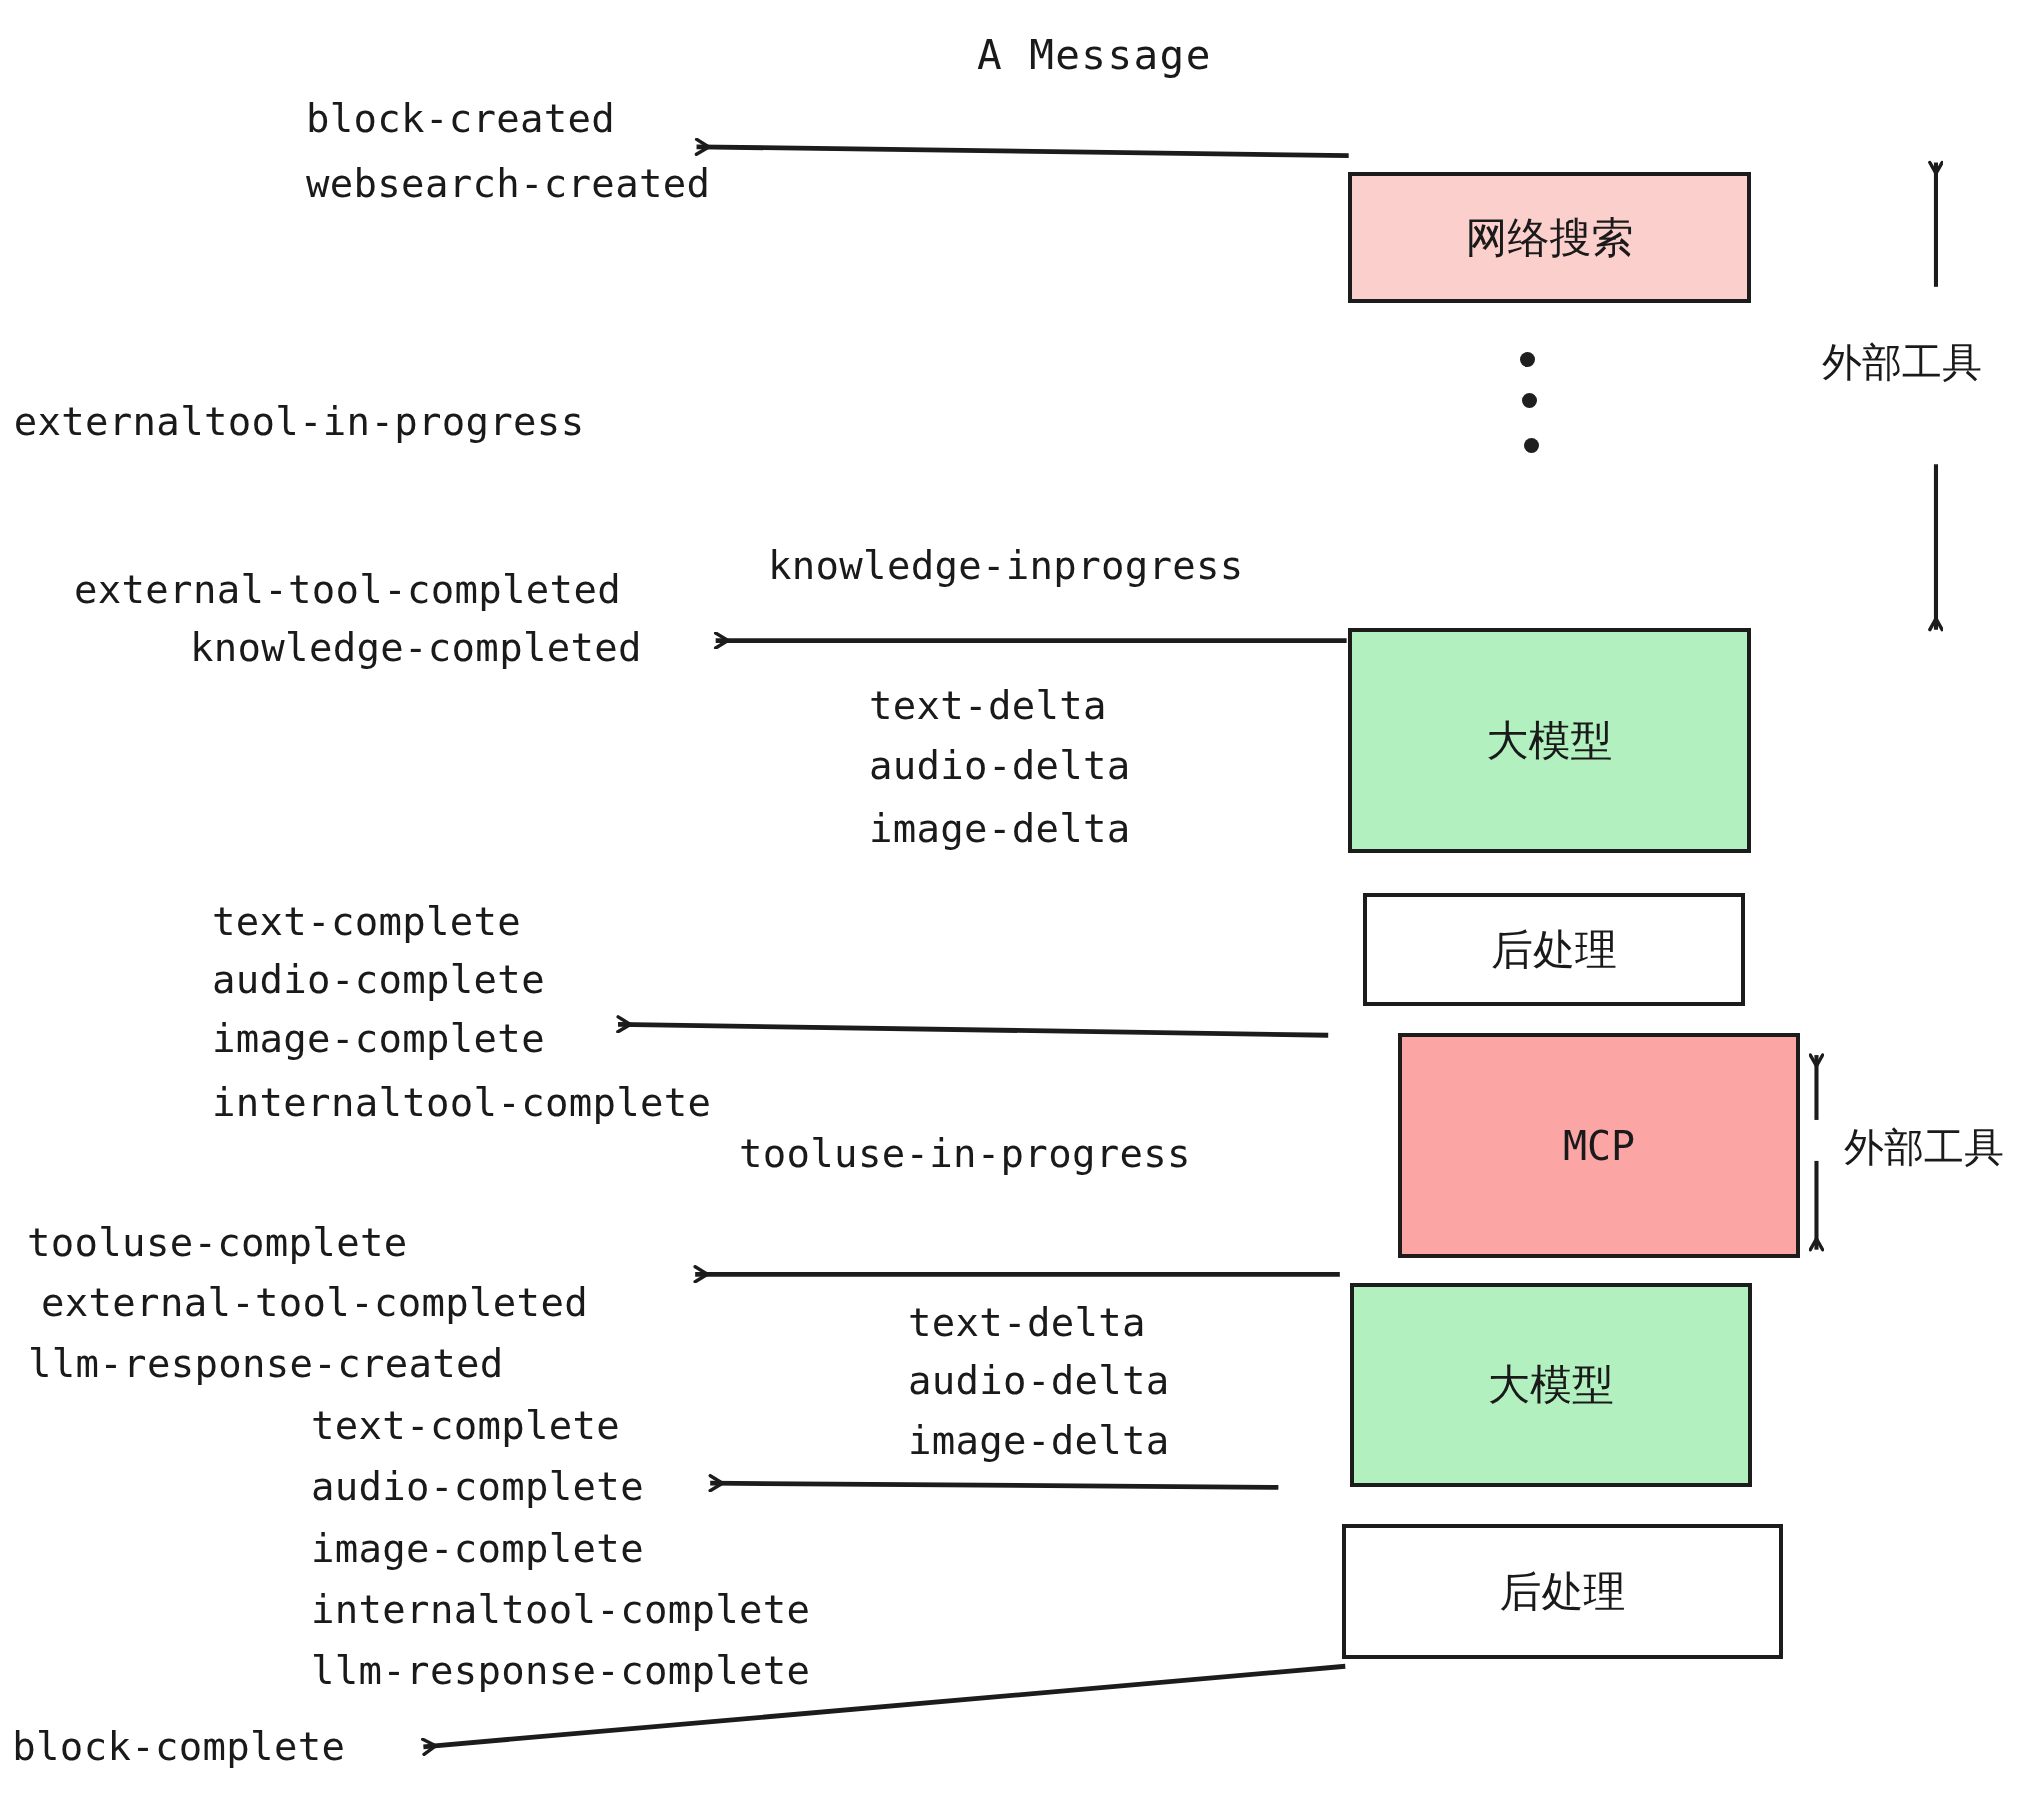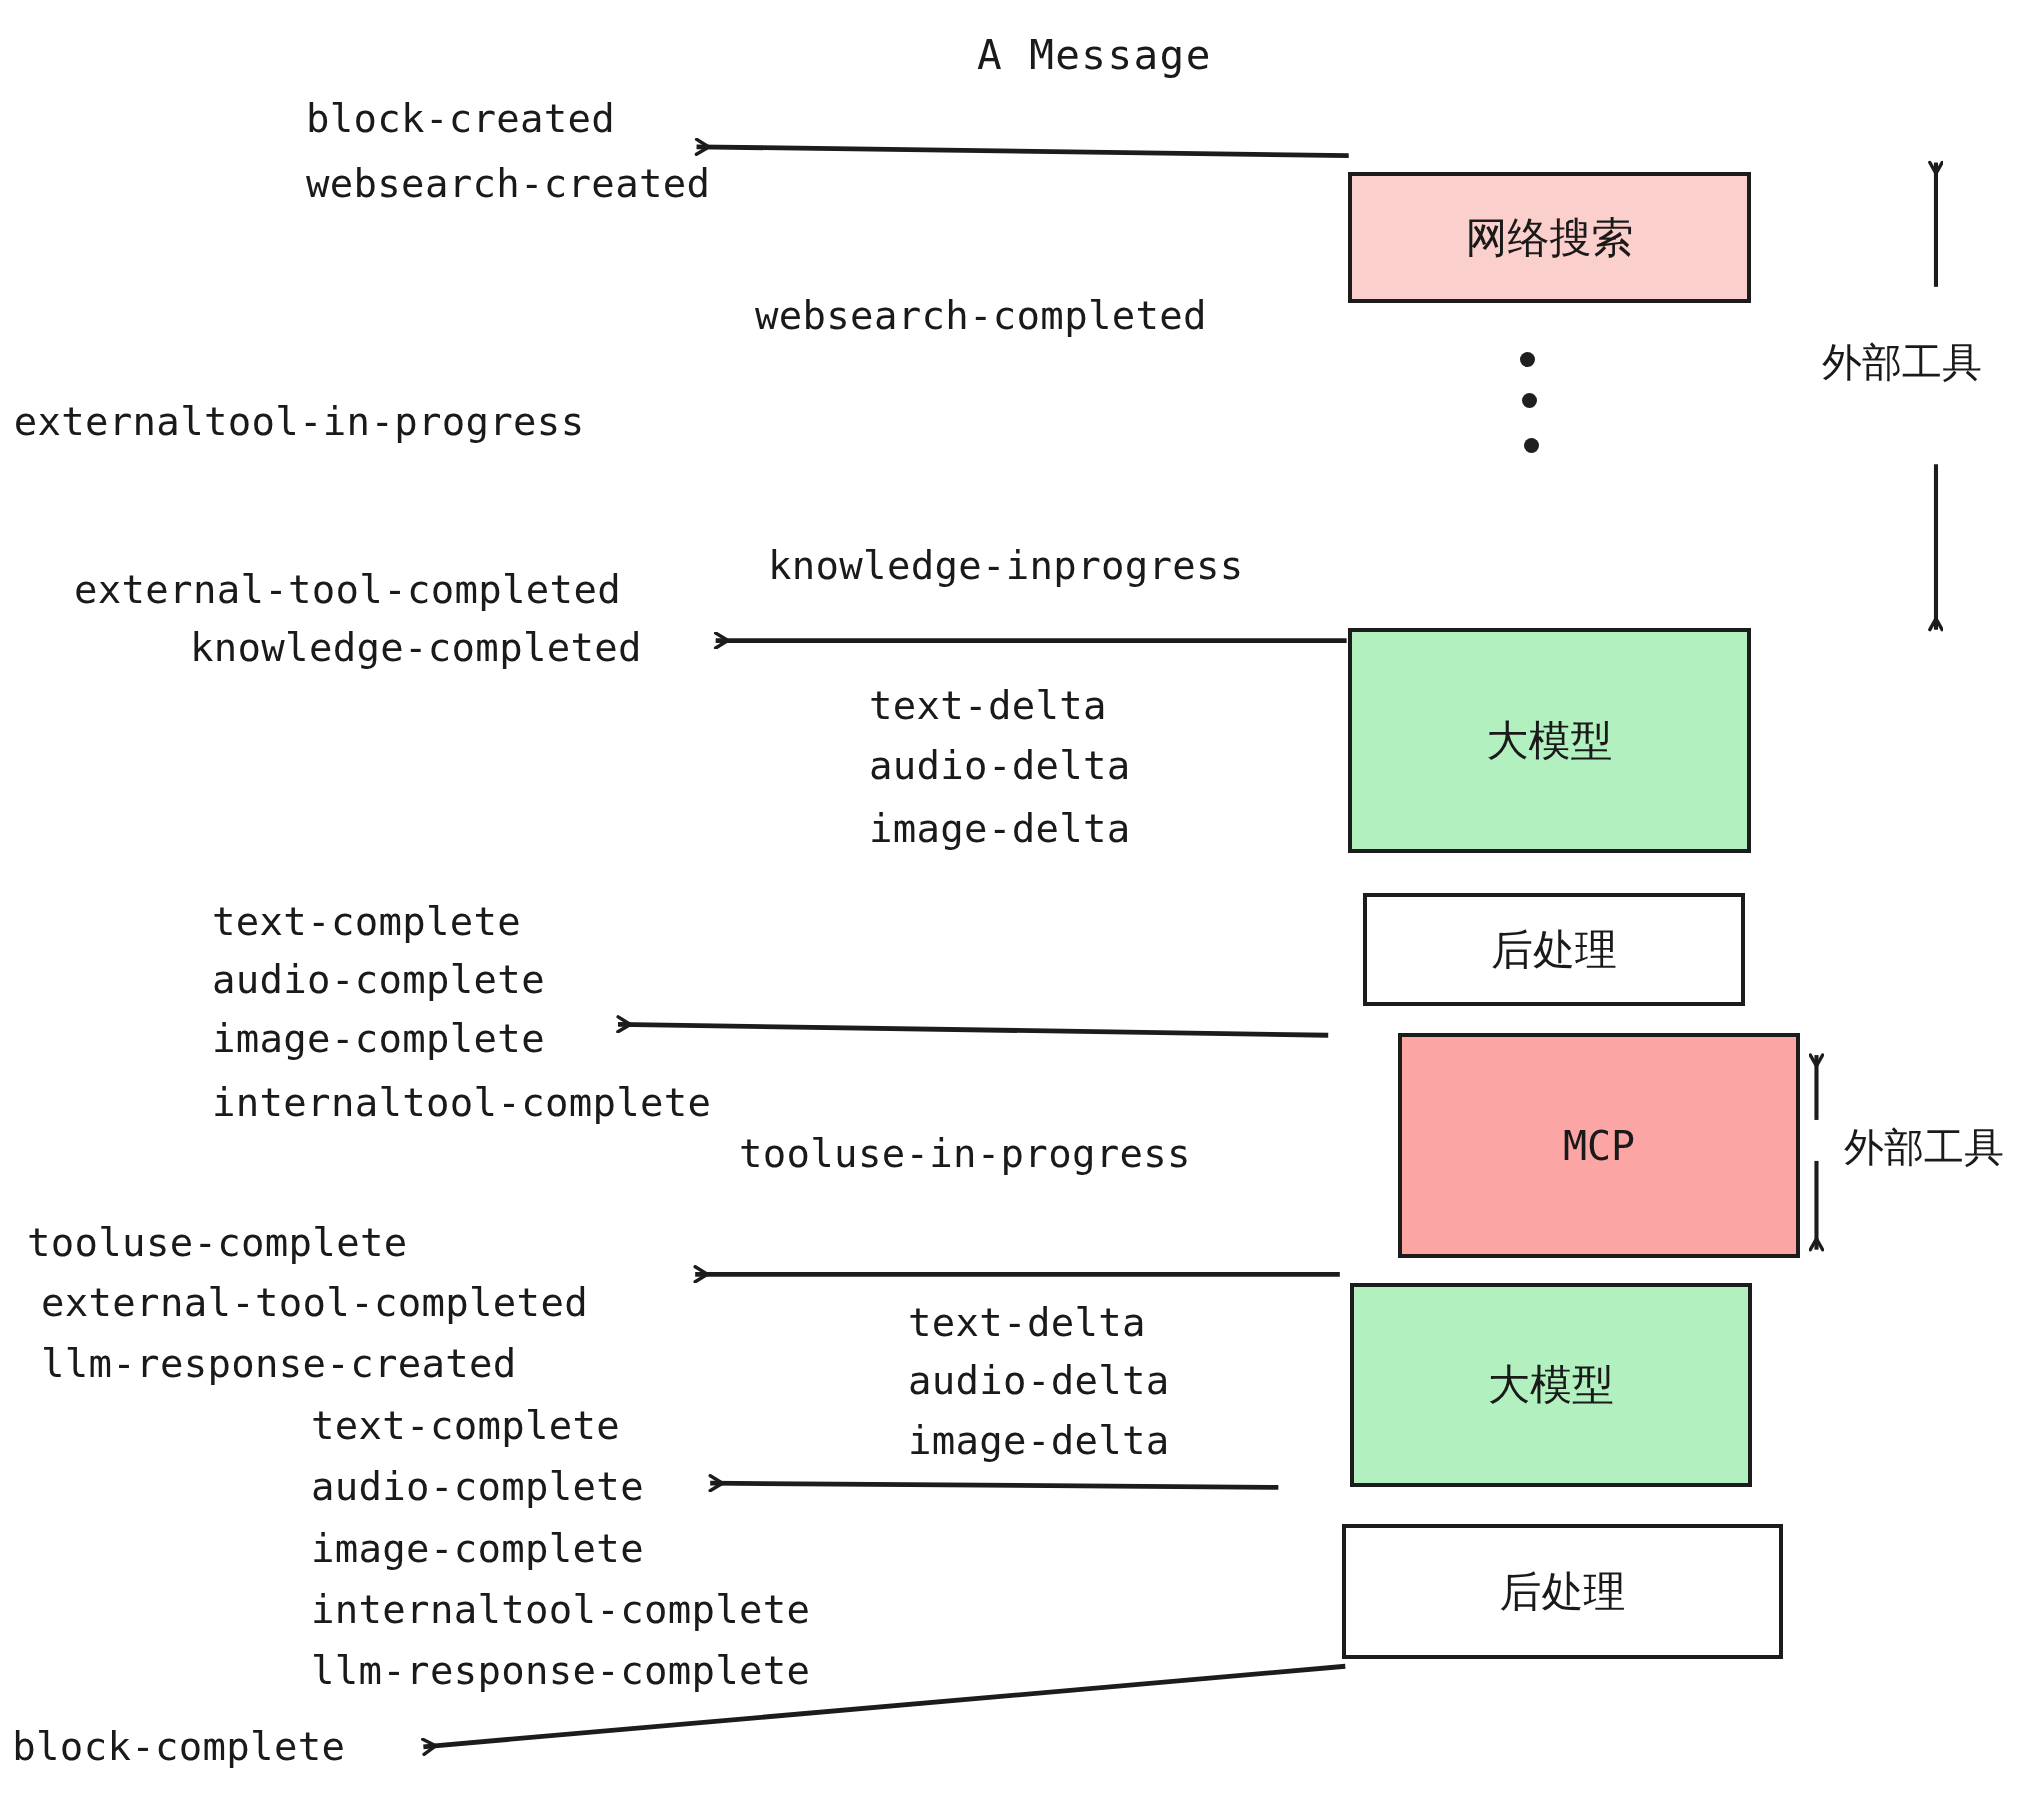--- a/index.html
+++ b/index.html
@@ -107,41 +107,40 @@
 
   <div class="node" style="left:1342px;top:1524px;width:441px;height:135px;background:#ffffff;">
     <span>后处理</span>
   </div>
 
   <div class="side" style="left:1822px;top:335px;">外部工具</div>
   <div class="side" style="left:1844px;top:1120px;">外部工具</div>
 
   <div class="evt" style="left:306px;top:99px;">block-created</div>
   <div class="evt" style="left:306px;top:164px;">websearch-created</div>
-  <div class="evt" style="left:755px;top:296px;">websearch-completed</div>
 
   <div class="evt" style="left:13.7px;top:402px;">externaltool-in-progress</div>
 
   <div class="evt" style="left:768px;top:546px;">knowledge-inprogress</div>
   <div class="evt" style="left:74px;top:570px;">external-tool-completed</div>
   <div class="evt" style="left:190px;top:628px;">knowledge-completed</div>
 
   <div class="evt" style="left:869px;top:686px;">text-delta</div>
   <div class="evt" style="left:869px;top:746px;">audio-delta</div>
   <div class="evt" style="left:869px;top:809px;">image-delta</div>
 
   <div class="evt" style="left:212px;top:902px;">text-complete</div>
   <div class="evt" style="left:212px;top:960px;">audio-complete</div>
   <div class="evt" style="left:212px;top:1019px;">image-complete</div>
   <div class="evt" style="left:212px;top:1083px;">internaltool-complete</div>
   <div class="evt" style="left:739px;top:1134px;">tooluse-in-progress</div>
 
   <div class="evt" style="left:27px;top:1223px;">tooluse-complete</div>
   <div class="evt" style="left:41px;top:1283px;">external-tool-completed</div>
-  <div class="evt" style="left:41px;top:1344px;">llm-response-created</div>
+  <div class="evt" style="left:28px;top:1344px;">llm-response-created</div>
 
   <div class="evt" style="left:908px;top:1303px;">text-delta</div>
   <div class="evt" style="left:908px;top:1361px;">audio-delta</div>
   <div class="evt" style="left:908px;top:1421px;">image-delta</div>
 
   <div class="evt" style="left:311px;top:1406px;">text-complete</div>
   <div class="evt" style="left:311px;top:1467px;">audio-complete</div>
   <div class="evt" style="left:311px;top:1529px;">image-complete</div>
   <div class="evt" style="left:311px;top:1590px;">internaltool-complete</div>
   <div class="evt" style="left:311px;top:1651px;">llm-response-complete</div>

